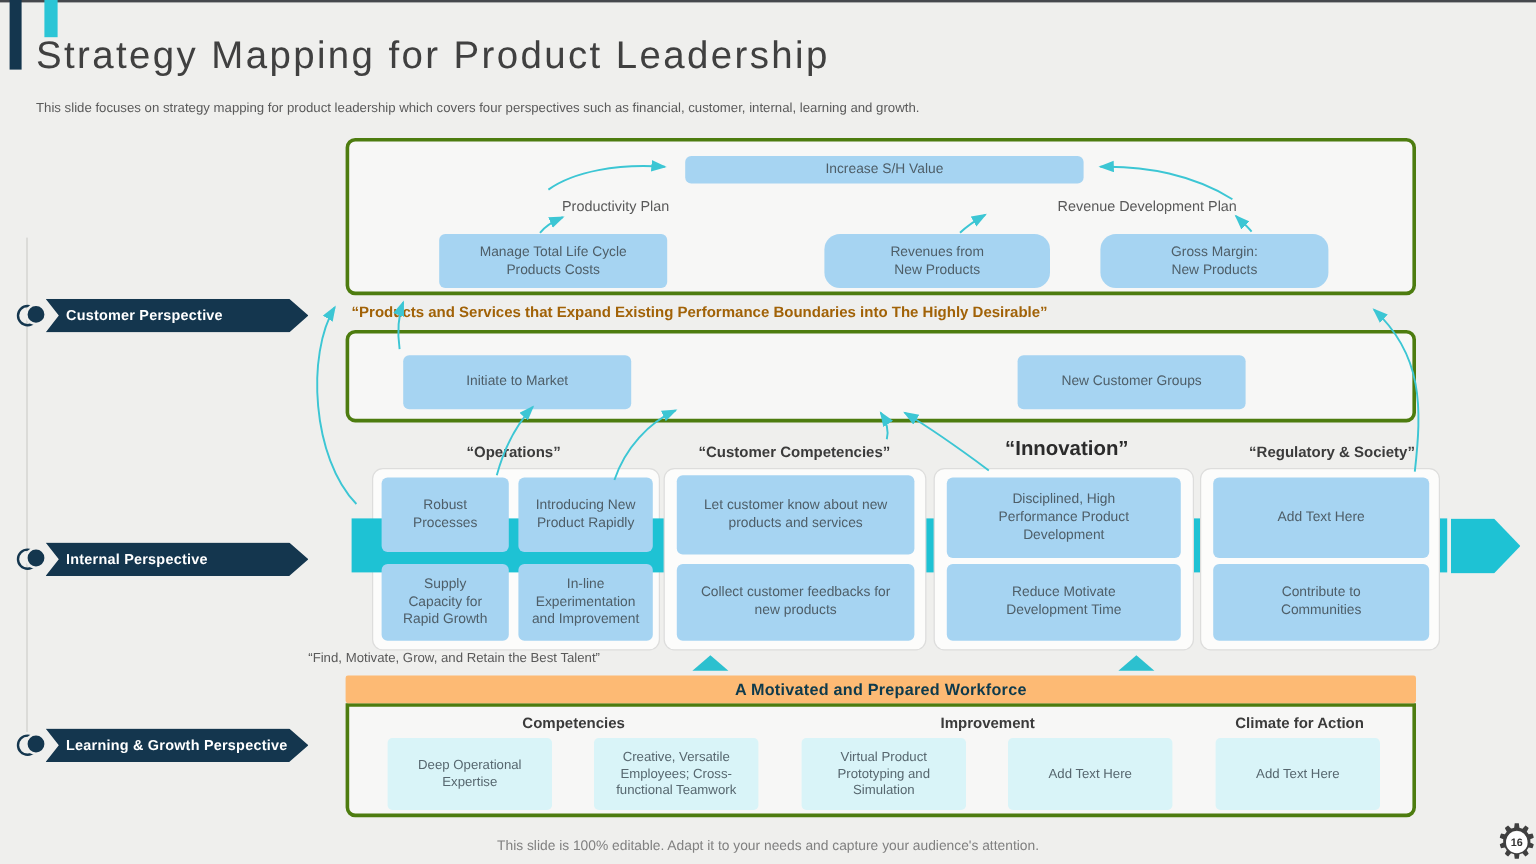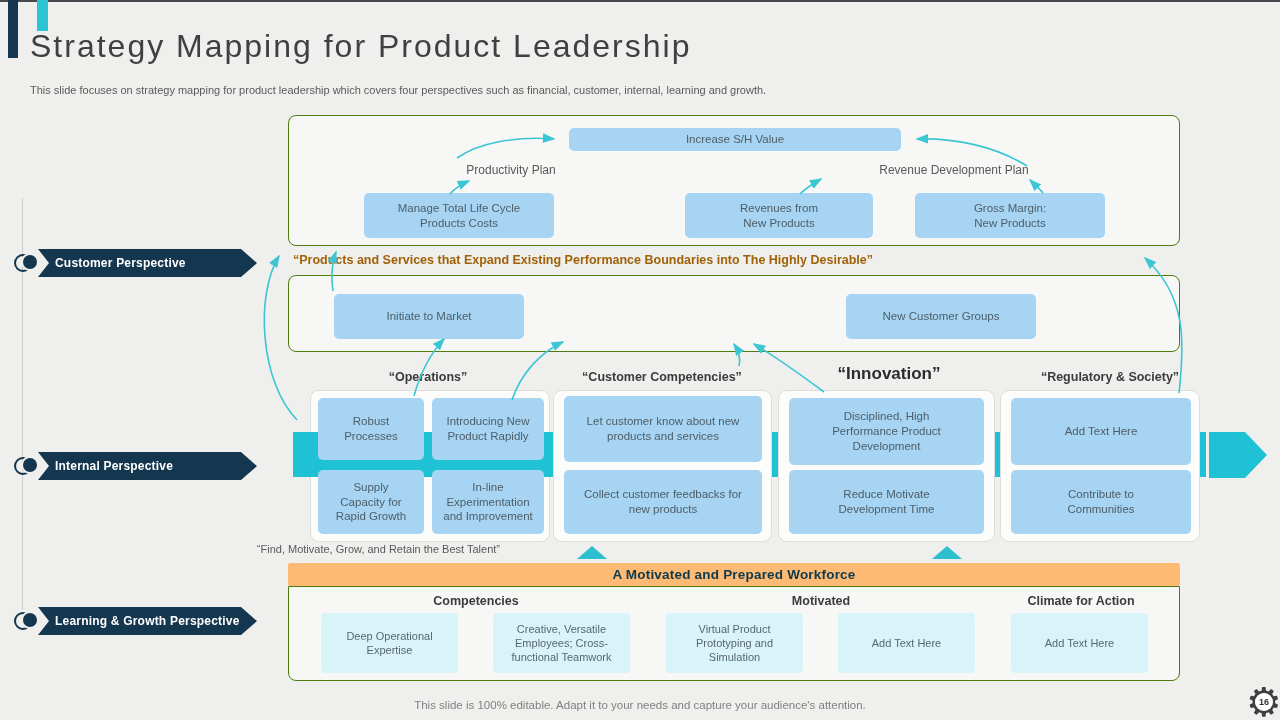--- a/index.html
+++ b/index.html
@@ -26,35 +26,35 @@
   .pdot  { position:absolute; left:7px; top:4px; width:14px; height:14px;
            background:#14364E; border-radius:50%; border:2px solid #EFEFED; }
   .pbanner { position:absolute; left:24px; top:0; width:219px; height:28px;
              background:#14364E; color:#FFFFFF; font-weight:bold; font-size:12px;
              line-height:28px; padding-left:17px; letter-spacing:0.2px; box-sizing:border-box;
              clip-path:polygon(0 0, calc(100% - 16px) 0, 100% 50%, calc(100% - 16px) 100%, 0 100%, 11px 50%);
              white-space:nowrap; }
   .timeline { left:22px; top:198px; width:1px; height:412px; background:#CDCDCB; }
 
   
-  .panel { position:absolute; background:#F7F7F6; border:1px solid #4d7c0f;
+  .panel { position:absolute; background:#F7F7F6; border:3px solid #4d7c0f;
            border-radius:8px; box-sizing:border-box; }
   .card  { position:absolute; background:#FCFCFB; border:1px solid #DDDDDC;
            border-radius:9px; box-sizing:border-box; }
 
   
   .bluebox { position:absolute; background:#A6D4F2; border-radius:5px;
              color:#4E5E68; font-size:11.5px; line-height:1.28; text-align:center;
              display:flex; align-items:center; justify-content:center;
              padding:0 10px; box-sizing:border-box; z-index:4; }
   .cyanbox { position:absolute; background:#D9F4F8; border-radius:4px;
              color:#57676F; font-size:11px; line-height:1.3; text-align:center;
              display:flex; align-items:center; justify-content:center;
              padding:0 24px; box-sizing:border-box; z-index:4; }
-  .pad50 { padding:0 50px; }
+  .pad50 { padding:0 50px;border-radius:13px; }
   .pad36 { padding:0 36px; }
 
   .smalllabel { position:absolute; font-size:12px; color:#595959; text-align:center; }
   .quote { position:absolute; font-size:12.5px; font-weight:bold; color:#a16207; }
   .ghead { position:absolute; font-size:12.5px; font-weight:bold; color:#3B3B3B;
            text-align:center; z-index:4; }
   .ghead-big { font-size:17px; color:#2B2B2B; }
 
   
   .band { left:293px; top:432px; width:913px; height:45px; background:#1EC2D4; z-index:2; }
@@ -158,21 +158,21 @@
   <div class="bluebox" style="left:1011px; top:398px; width:180px; height:67px;">Add Text Here</div>
   <div class="bluebox pad36" style="left:1011px; top:470px; width:180px; height:64px;">Contribute to Communities</div>
 
   <div class="abs talent">“Find, Motivate, Grow, and Retain the Best Talent”</div>
   <div class="tri" style="left:577px; top:546px;"></div>
   <div class="tri" style="left:932px; top:546px;"></div>
 
   <div class="abs wbanner">A Motivated and Prepared Workforce</div>
   <div class="panel" style="left:288px; top:586px; width:892px; height:95px; border-top-left-radius:0; border-top-right-radius:0;">
     <div class="ghead" style="left:87px; top:7px; width:200px;">Competencies</div>
-    <div class="ghead" style="left:432px; top:7px; width:200px;">Motivated</div>
+    <div class="ghead" style="left:432px; top:7px; width:200px;">Improvement</div>
     <div class="ghead" style="left:692px; top:7px; width:200px;">Climate for Action</div>
     <div class="cyanbox" style="left:32px; top:26px; width:137px; height:60px;">Deep Operational Expertise</div>
     <div class="cyanbox" style="left:204px; top:26px; width:137px; height:60px; padding:0 14px;">Creative, Versatile Employees; Cross-functional Teamwork</div>
     <div class="cyanbox" style="left:377px; top:26px; width:137px; height:60px;">Virtual Product Prototyping and Simulation</div>
     <div class="cyanbox" style="left:549px; top:26px; width:137px; height:60px;">Add Text Here</div>
     <div class="cyanbox" style="left:722px; top:26px; width:137px; height:60px;">Add Text Here</div>
   </div>
 
   <div class="abs footer">This slide is 100% editable. Adapt it to your needs and capture your audience's attention.</div>
   <div class="abs gearwrap">

